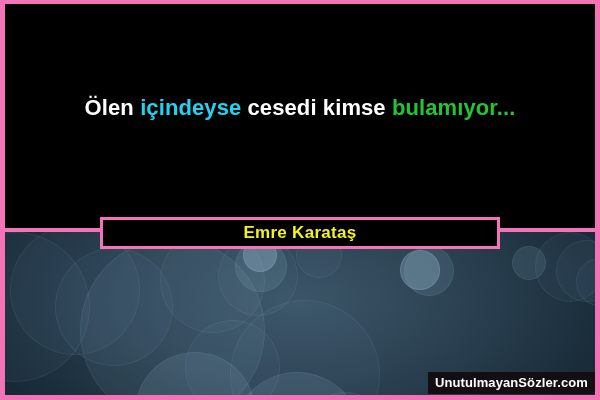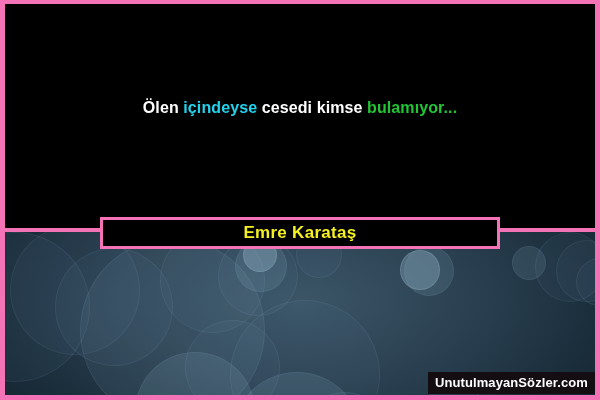--- a/index.html
+++ b/index.html
@@ -60,21 +60,21 @@
     border-bottom: 4px solid #f472b6;
     box-sizing: border-box;
     display: flex;
     align-items: center;
     justify-content: center;
   }
 
   #quote-text {
     width: 100%;
     text-align: center;
-    font-size: 16px;
+    font-size: 22px;
     font-weight: bold;
     color: #ffffff;
     line-height: 1.35;
     letter-spacing: 0.1px;
     padding: 0 24px;
     box-sizing: border-box;
     margin-top: -16px;
   }
   #quote-text .seg { white-space: pre-wrap; }
 

